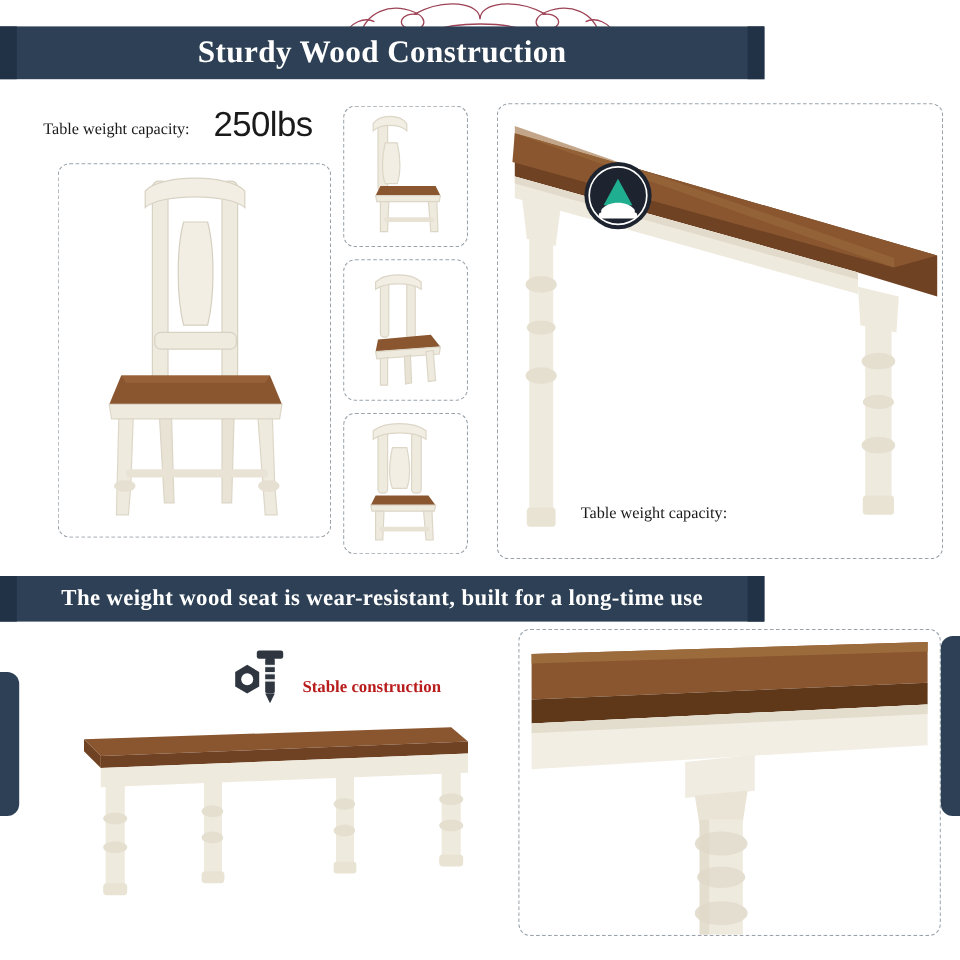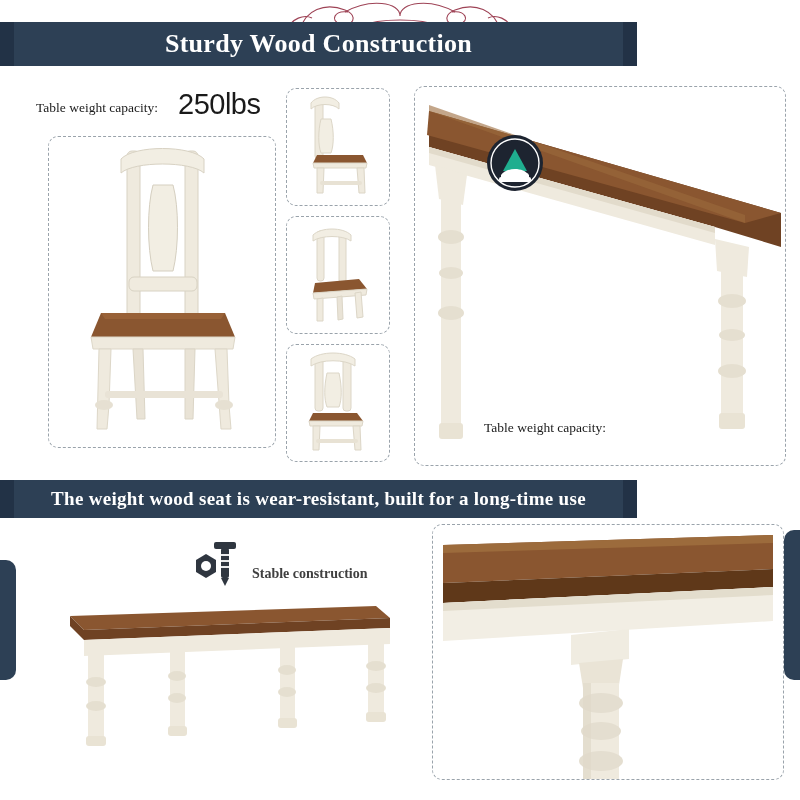--- a/index.html
+++ b/index.html
@@ -82,21 +82,21 @@
   .lab-small { font-size: 13.5px; }
   .lab-big {
     font-size: 29px;
     font-family: "Liberation Sans", sans-serif;
     letter-spacing: -.5px;
   }
   .stable-text {
     position: absolute;
     font-size: 14px;
     font-weight: bold;
-    color: #404040;
+    color: #b91c1c;
     font-family: "Liberation Serif", serif;
   }
 
   
   .side-accent {
     position: absolute;
     background: #2d4055;
   }
   .accent-left {
     left: 0; top: 560px; width: 16px; height: 120px;

